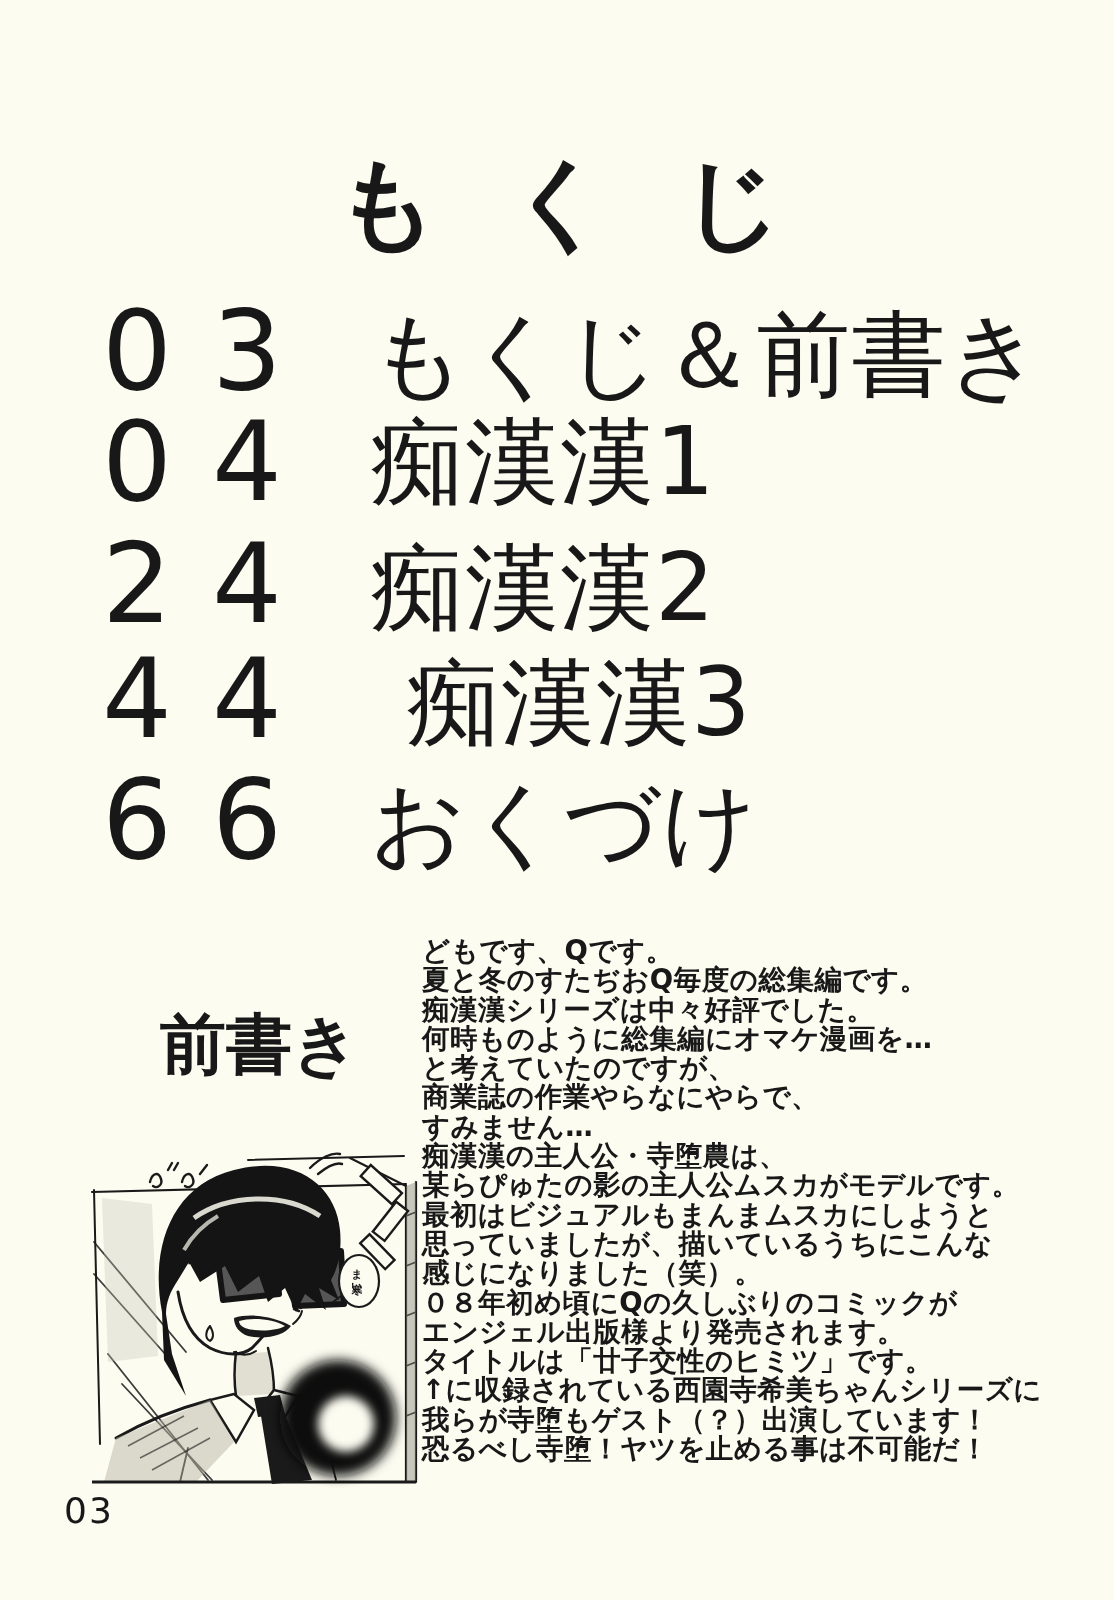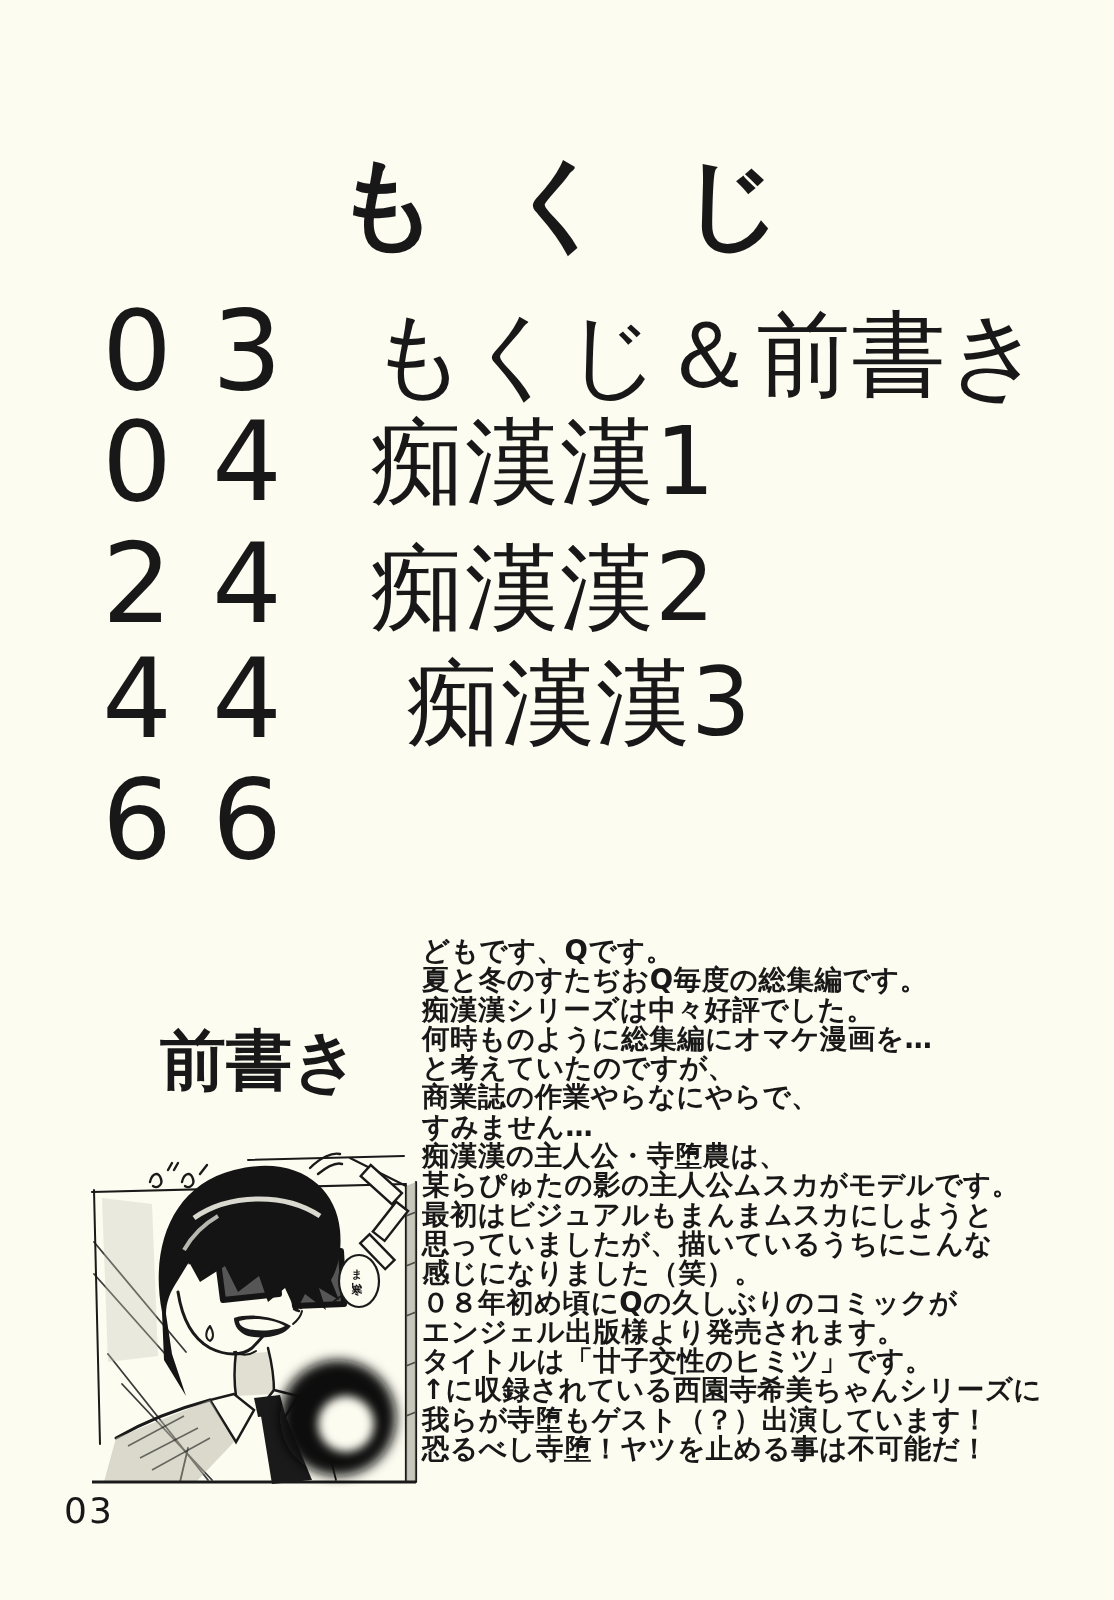--- a/index.html
+++ b/index.html
@@ -23,21 +23,21 @@
   .toc-num{
     font-size:110px;line-height:1.05;font-weight:400;letter-spacing:40px;
     width:268px;flex:0 0 268px;
   }
   .toc-label{
     font-size:94px;line-height:1.12;font-weight:400;letter-spacing:1px;margin-bottom:2px;
   }
   
   .foreword-heading{
     position:absolute;left:160px;top:1000px;
-    font-size:66px;font-weight:700;letter-spacing:0px;margin-top:16px;
+    font-size:66px;font-weight:700;letter-spacing:0px;
   }
   .foreword-text{
     position:absolute;left:422px;top:936px;
     font-size:27.5px;font-weight:700;line-height:29.3px;
     white-space:nowrap;letter-spacing:0.5px;
   }
   .fw-line{height:29.3px;}
   
   .illustration{
     position:absolute;left:88px;top:1146px;width:332px;height:342px;
@@ -71,20 +71,21 @@
   <div class="toc-row r2">
     <span class="toc-num">24</span>
     <span class="toc-label">痴漢漢2</span>
   </div>
   <div class="toc-row r3">
     <span class="toc-num">44</span>
     <span class="toc-label">痴漢漢3</span>
   </div>
   <div class="toc-row r4">
     <span class="toc-num">66</span>
+    <span class="toc-label">おくづけ</span>
   </div>
 </div>
 
 <div class="foreword-heading">前書き</div>
 
 <div class="foreword-text">
   <div class="fw-line">どもです、Qです。</div>
   <div class="fw-line">夏と冬のすたぢおQ毎度の総集編です。</div>
   <div class="fw-line">痴漢漢シリーズは中々好評でした。</div>
   <div class="fw-line">何時ものように総集編にオマケ漫画を…</div>

